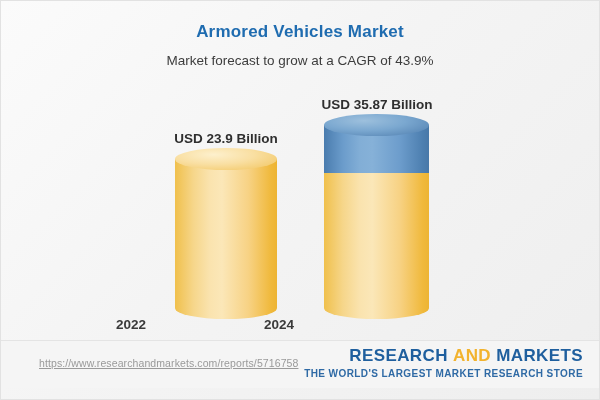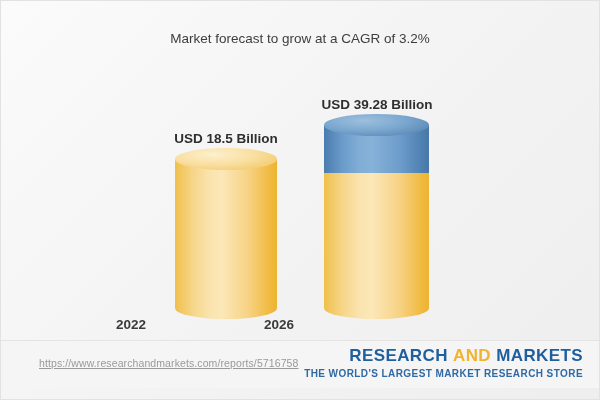--- a/index.html
+++ b/index.html
@@ -171,54 +171,55 @@
     letter-spacing: .42px;
     white-space: nowrap;
   }
 </style>
 </head>
 <body>
 
 <div id="infographic">
 
   <div class="header">
-    <div class="chart-subtitle">Market forecast to grow at a CAGR of 3.2%</div>
+    <div class="chart-title">Armored Vehicles Market</div>
+    <div class="chart-subtitle">Market forecast to grow at a CAGR of 43.9%</div>
   </div>
 
   <div class="plot">
 
     <div class="bar-group">
 
-      <div class="value-label" style="left:115px; top:130px;">USD 18.5 Billion</div>
+      <div class="value-label" style="left:115px; top:130px;">USD 23.9 Billion</div>
 
       <div class="cyl" style="left:174px; top:146px; width:102px; height:175px;">
         <div class="shadow-strip" style="left:3px; top:156px; width:96px; height:14px;"></div>
         <div class="cyl-bottom-cap fill-yellow" style="top:150px; height:22px;"></div>
         <div class="cyl-body fill-yellow" style="top:12px; height:149px;"></div>
         <div class="cyl-top top-yellow" style="top:1px; height:22px;"></div>
       </div>
 
       <div class="cat-label" style="left:115px; top:316px;">2022</div>
     </div>
 
     <div class="bar-group">
 
-      <div class="value-label" style="left:266px; top:96px;">USD 39.28 Billion</div>
+      <div class="value-label" style="left:266px; top:96px;">USD 35.87 Billion</div>
 
       <div class="cyl" style="left:323px; top:112px; width:105px; height:209px;">
         <div class="shadow-strip" style="left:3px; top:190px; width:99px; height:14px;"></div>
 
         <div class="cyl-bottom-cap fill-yellow" style="top:184px; height:22px;"></div>
         <div class="cyl-body fill-yellow" style="top:57px; height:138px;"></div>
 
         <div class="cyl-body fill-blue" style="top:12px; height:48px;"></div>
         <div class="cyl-top top-blue" style="top:1px; height:22px;"></div>
       </div>
 
-      <div class="cat-label" style="left:263px; top:316px;">2026</div>
+      <div class="cat-label" style="left:263px; top:316px;">2024</div>
     </div>
 
   </div>
 
   <div class="footer">
     <a class="footer-url" href="#">https://www.researchandmarkets.com/reports/5716758</a>
 
     <div class="logo">
       <div class="logo-main"><span>RESEARCH&nbsp;</span><span class="logo-and">AND&nbsp;</span><span>MARKETS</span></div>
       <div class="logo-tag">THE WORLD'S LARGEST MARKET RESEARCH STORE</div>

